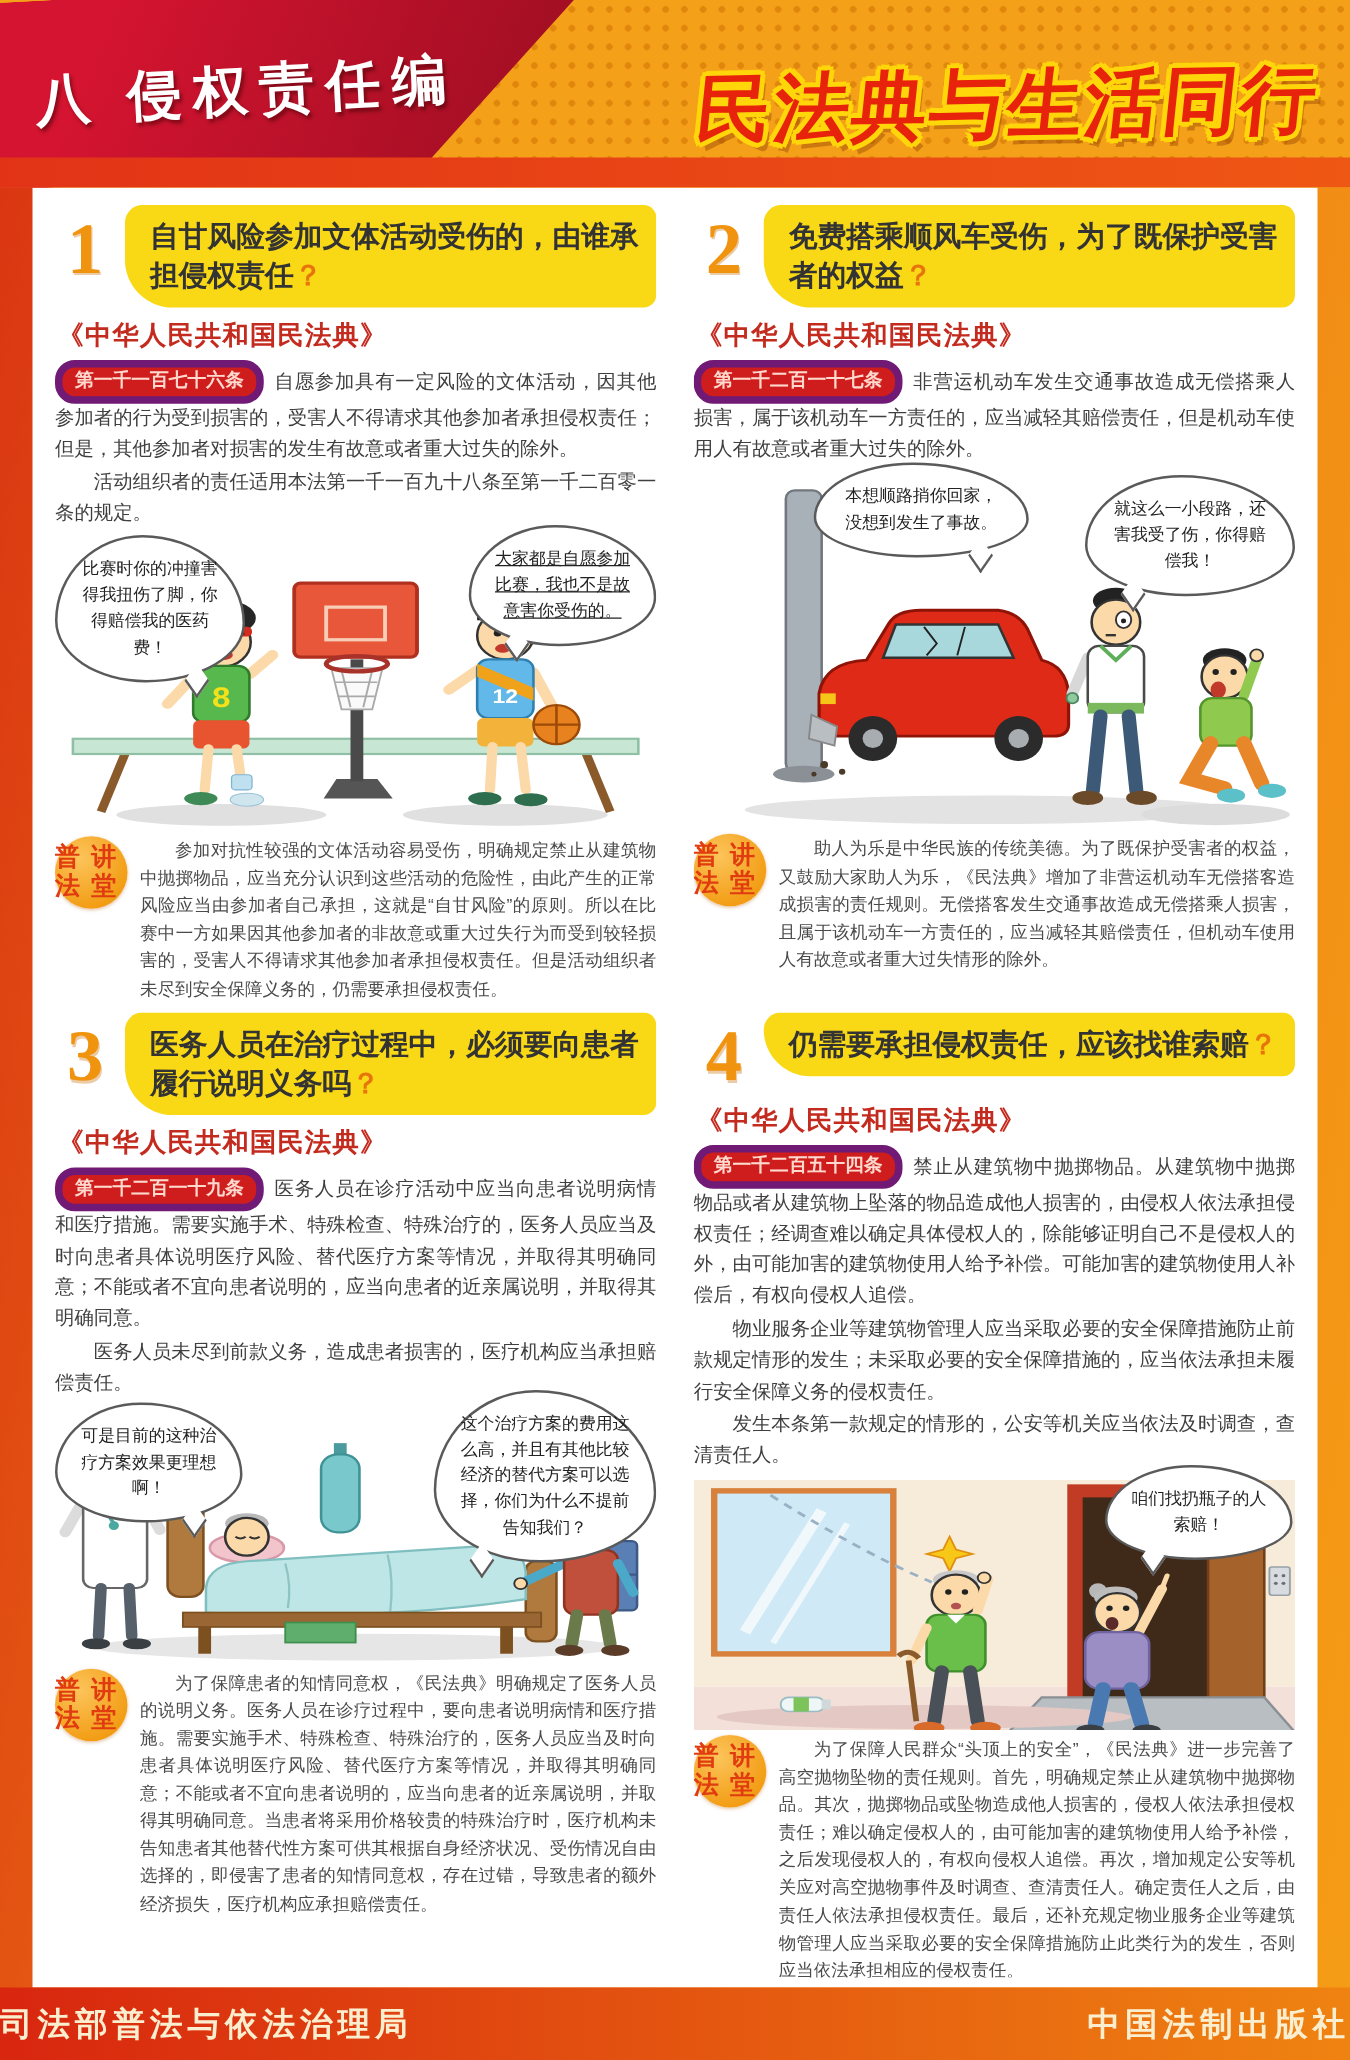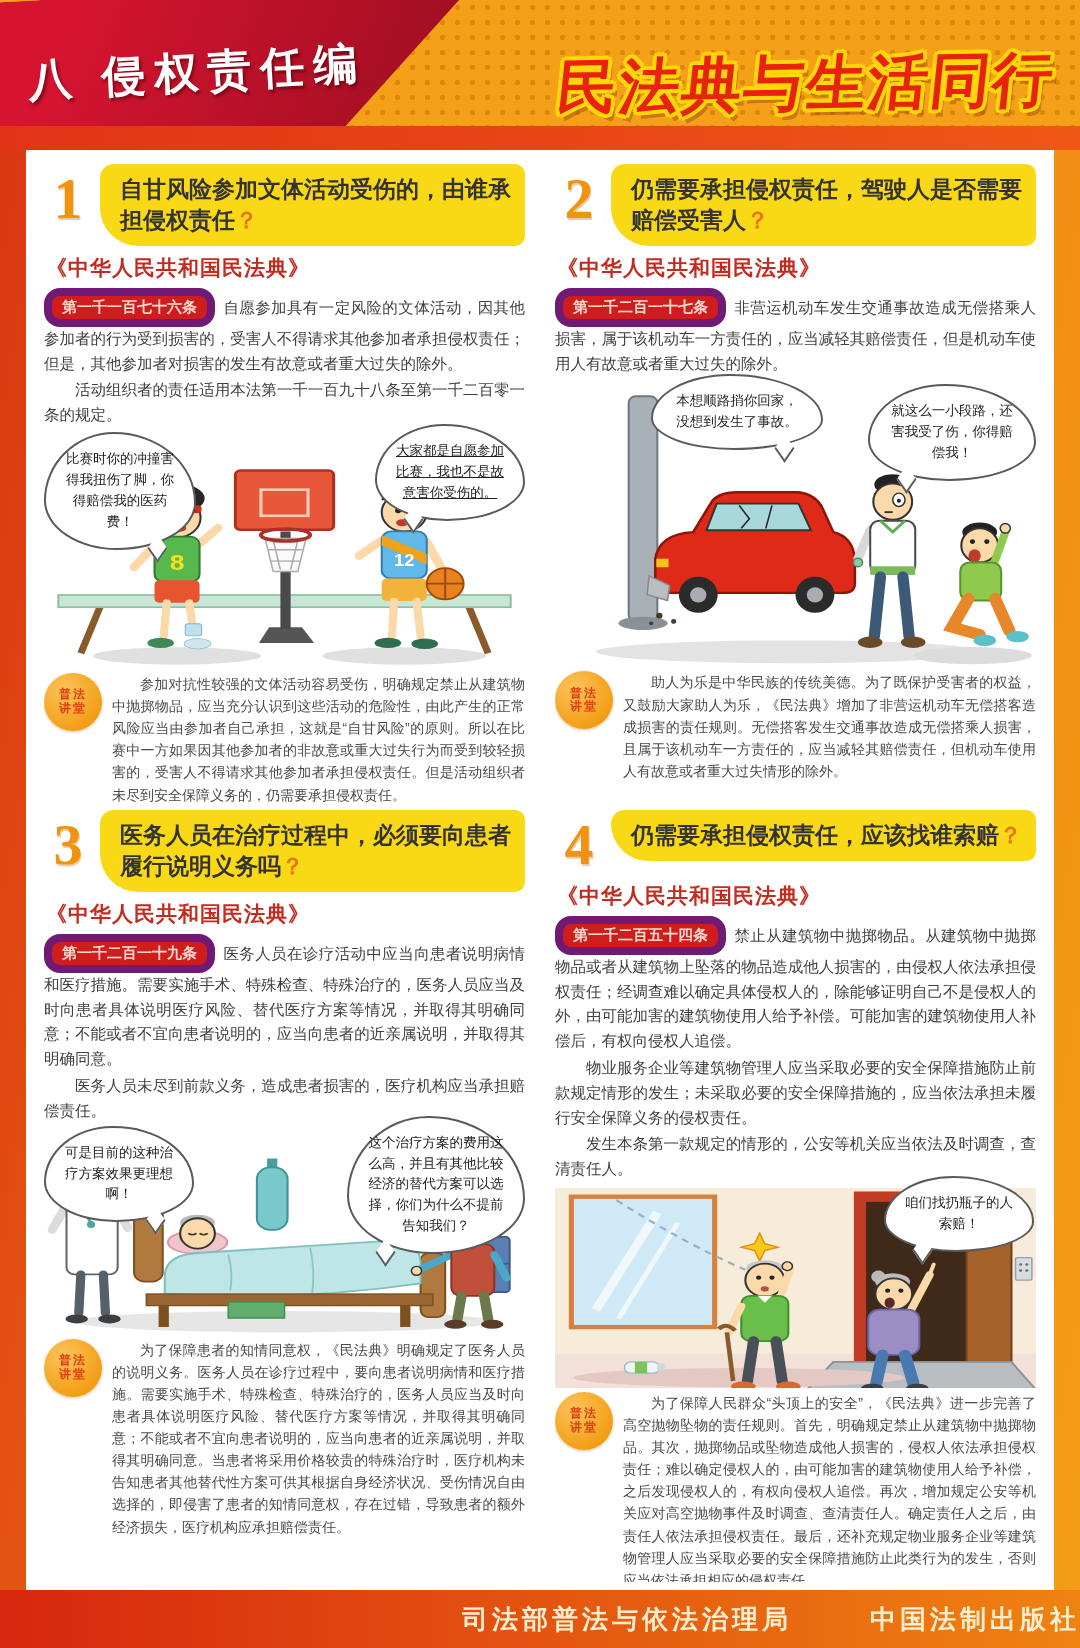--- a/index.html
+++ b/index.html
@@ -72,21 +72,21 @@
     color: #c42b1f; font-size: 21px; font-weight: bold;
     font-family: "Liberation Serif", serif; margin: 2px 0 6px 2px; letter-spacing: 1px;
   }
   .provision {
     font-size: 15.5px; color: #3f3f3f; line-height: 1.6;
     text-align: justify; margin: 0 0 2px;
   }
   .provision.cont { text-indent: 2em; }
   .article-badge {
     display: inline-block; background: #cf1d1d; color: #ffd9cd;
-    border: 8px solid #701a75; border-radius: 16px;
+    border: 6px solid #701a75; border-radius: 16px;
     padding: 0 10px 1px; font-size: 15px; font-weight: bold;
     line-height: 1.45; margin-right: 8px; vertical-align: 1px; white-space: nowrap;
   }
 
   .illu { position: relative; margin: 6px 0 4px; }
   .illu svg { display: block; width: 100%; }
   .illu-1 svg { height: 235px; }
   .illu-2 svg { height: 285px; }
   .illu-3 svg { height: 205px; }
   .illu-4 svg { height: 200px; }
@@ -109,34 +109,34 @@
   .b2a { left: 96px; top: -8px; width: 172px; }
   .b2b { right: 0;  top: 2px;   width: 168px; }
   .b3a { left: 0;   top: -4px;  width: 150px; }
   .b3b { right: 0;  top: -14px; width: 178px; }
   .b4a { right: 2px; top: -12px; width: 150px; }
 
   .lecture { display: flex; gap: 10px; margin-top: 4px; align-items: flex-start; }
   .lecture-badge {
     flex: none; width: 58px; height: 58px; border-radius: 50%;
     background: radial-gradient(circle at 35% 30%, #fcc45a, #f29c13 75%);
-    color: #e03c10; font-weight: bold; font-size: 12px;
-    display: flex; flex-direction: column; align-items: center; justify-content: center;
+    color: #e03c10; font-weight: bold; font-size: 20px;
+    display: flex; flex-direction: row; align-items: center; justify-content: center;
     line-height: 1.15; letter-spacing: 2px; box-shadow: 0 1px 3px rgba(180,90,0,.4);
   }
   .lecture-text {
     flex: 1; font-size: 14px; line-height: 1.58; color: #4a4a4a;
     text-indent: 2em; text-align: justify;
   }
 
   
   .footer {
     flex: none; height: 58px;
     background: linear-gradient(90deg,#d8260f,#ef8311);
-    display: flex; align-items: center; justify-content: flex-end; gap: 78px;
+    display: flex; align-items: center; justify-content: space-between; gap: 78px;
     color: #fbeecf; font-size: 26px; font-weight: bold; letter-spacing: 4px;
   }
 </style>
 </head>
 <body>
 
 <header class="banner">
   <div class="ribbon">
     <span class="ribbon-text">八 侵权责任编</span>
   </div>
@@ -222,21 +222,21 @@
         <span>普法</span>
         <span>讲堂</span>
       </div>
       <p class="lecture-text">参加对抗性较强的文体活动容易受伤，明确规定禁止从建筑物中抛掷物品，应当充分认识到这些活动的危险性，由此产生的正常风险应当由参加者自己承担，这就是“自甘风险”的原则。所以在比赛中一方如果因其他参加者的非故意或重大过失行为而受到较轻损害的，受害人不得请求其他参加者承担侵权责任。但是活动组织者未尽到安全保障义务的，仍需要承担侵权责任。</p>
     </div>
   </section>
 
   <section class="panel">
     <div class="panel-head">
       <div class="panel-num">2</div>
-      <h2 class="panel-title"><span>仍需要承担侵权责任，驾驶人是否需要赔偿受害人</span><span class="qmark">？</span></h2>
+      <h2 class="panel-title"><span>免费搭乘顺风车受伤，为了既保护受害者的权益</span><span class="qmark">？</span></h2>
     </div>
     <div class="law-source">《中华人民共和国民法典》</div>
     <p class="provision"><span class="article-badge">第一千二百一十七条</span><span>非营运机动车发生交通事故造成无偿搭乘人损害，属于该机动车一方责任的，应当减轻其赔偿责任，但是机动车使用人有故意或者重大过失的除外。</span></p>
 
     <div class="illu illu-2">
       <svg viewBox="0 0 470 300" preserveAspectRatio="none">
         <ellipse cx="230" cy="284" rx="190" ry="12" fill="#e3e3e3"></ellipse>
         <ellipse cx="408" cy="288" rx="58" ry="9" fill="#dcdcdc"></ellipse>
 
         <rect x="72" y="15" width="28" height="237" rx="7" fill="#a8b0b8" stroke="#70787e" stroke-width="2"></rect>

